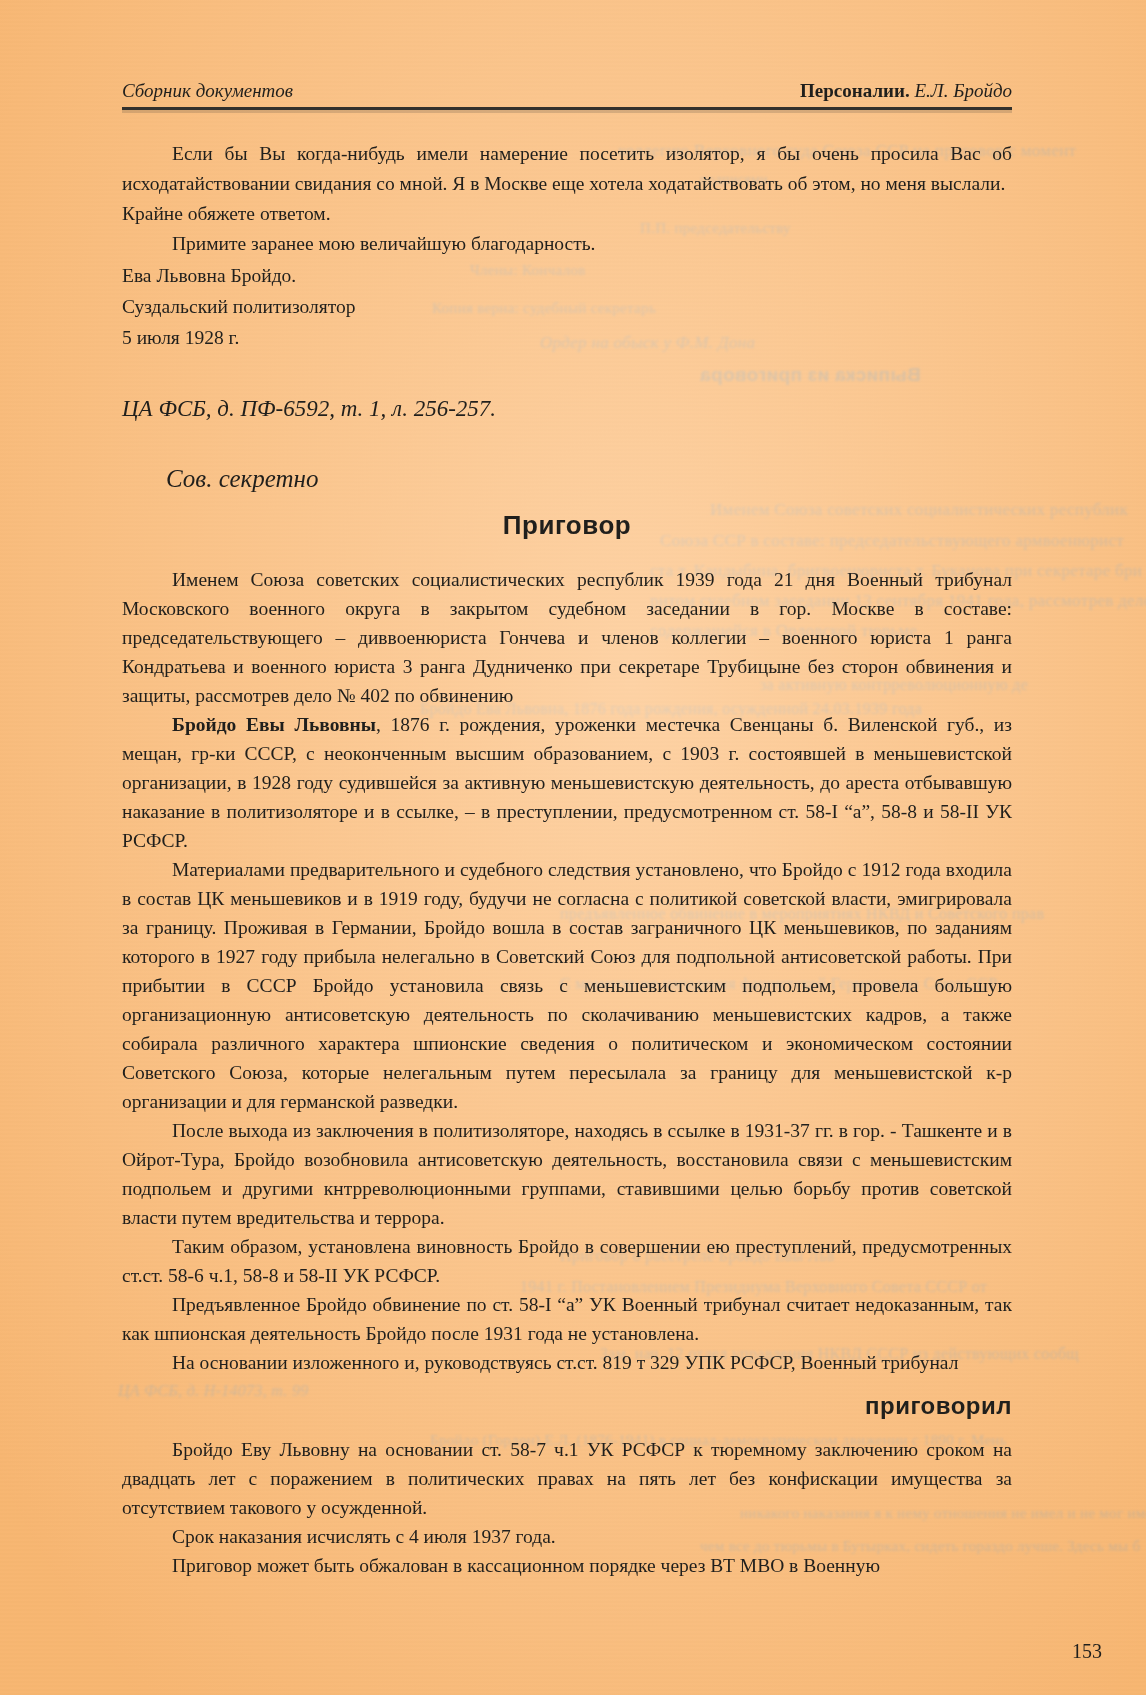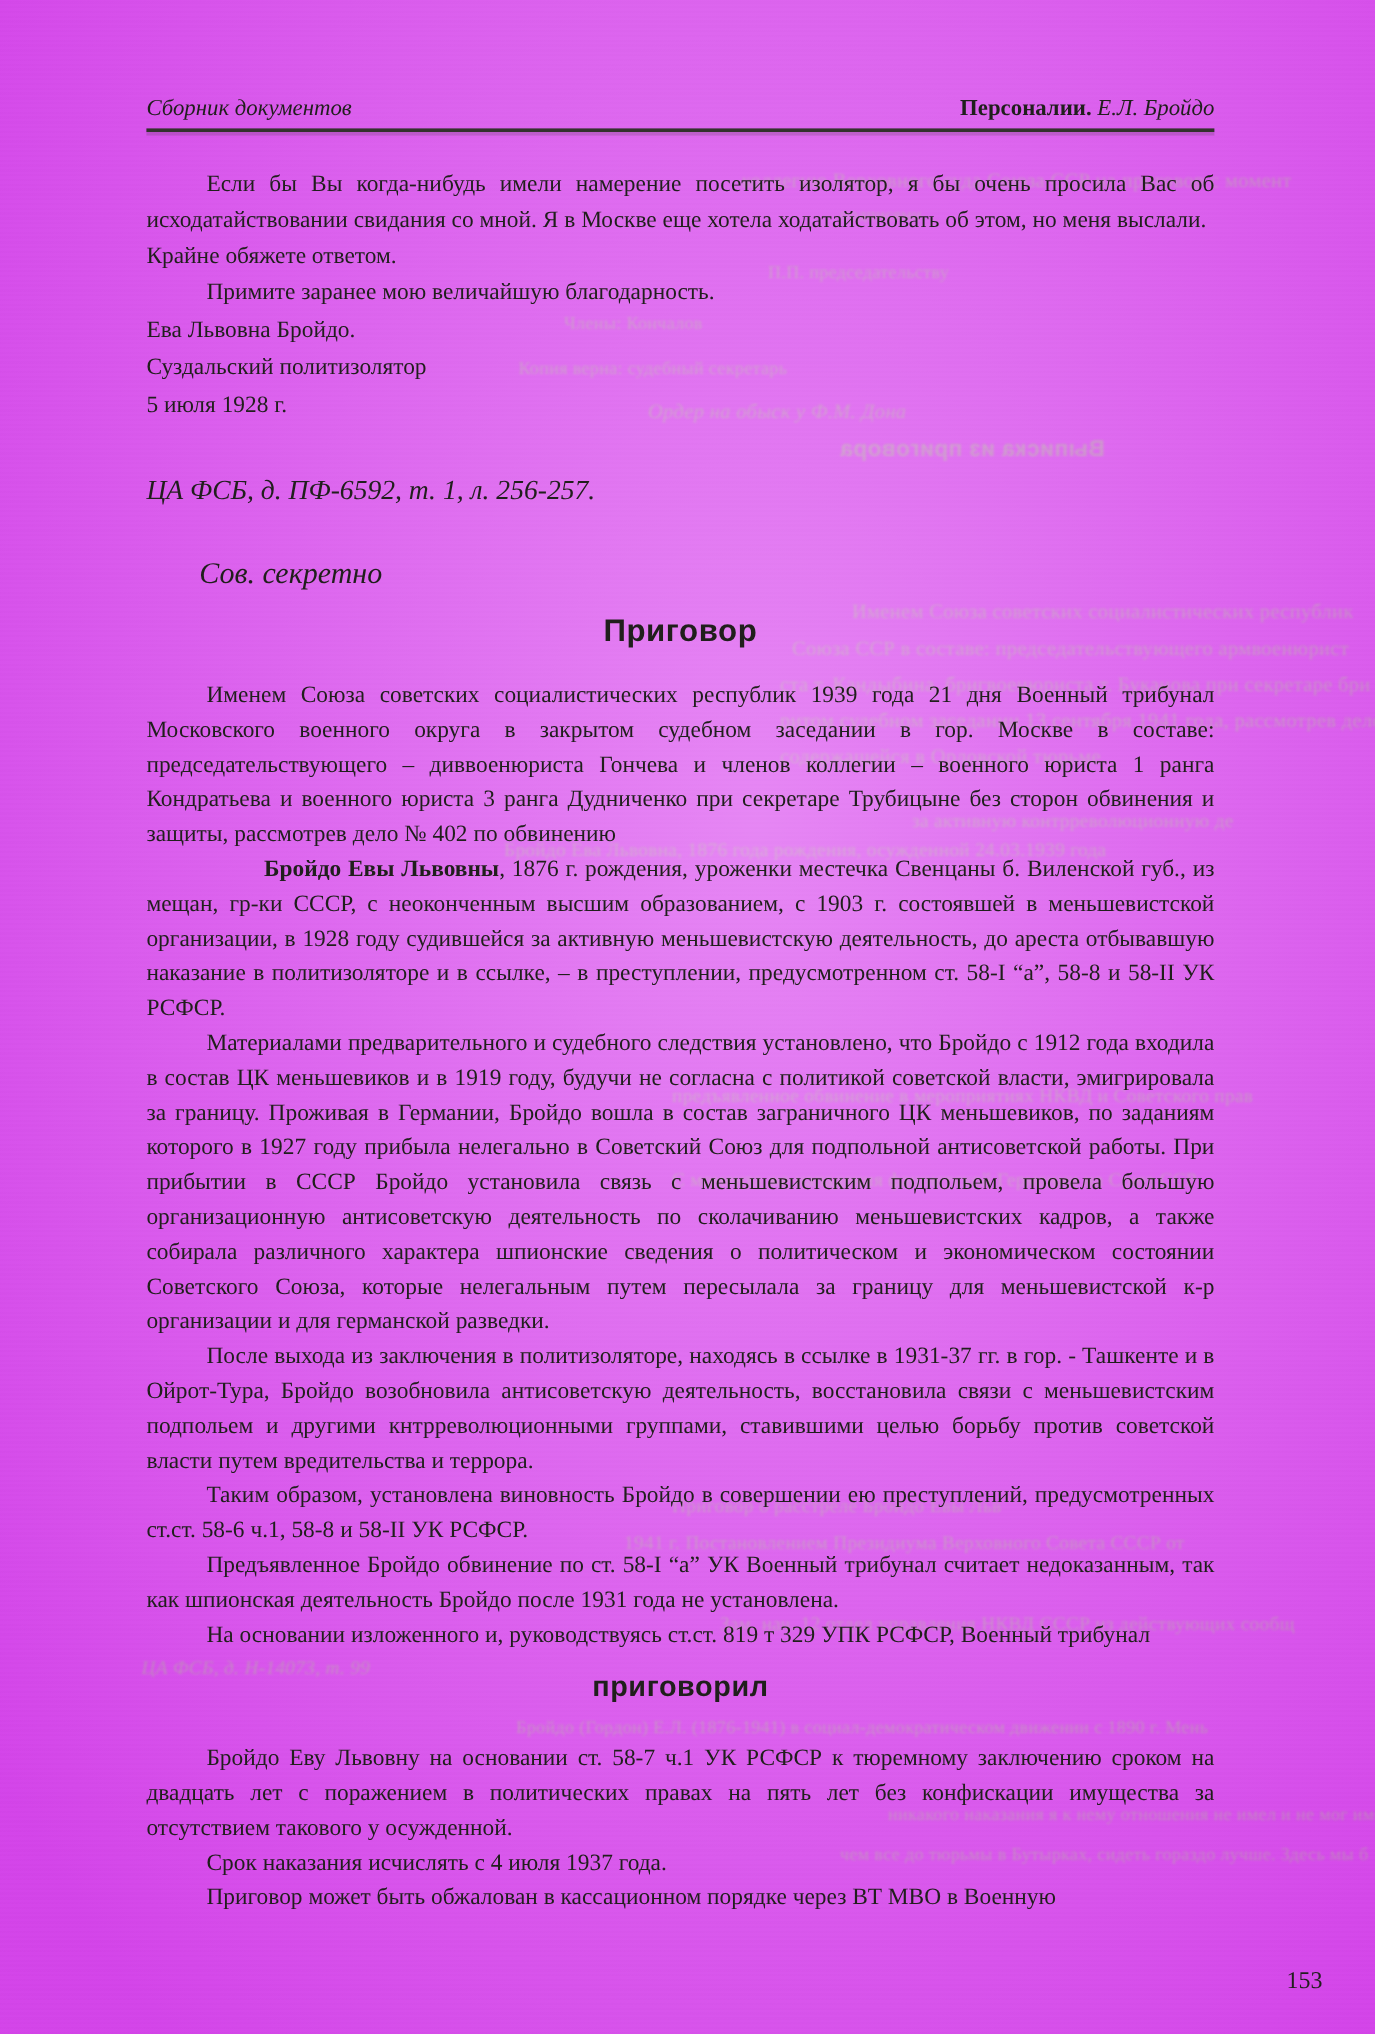--- a/index.html
+++ b/index.html
@@ -1,20 +1,20 @@
 <!DOCTYPE html>
 <html><head>
 <meta charset="utf-8">
 <style>
   html,body{margin:0;padding:0;background:#e8e6e0;}
   .page{
     position:relative;
     width:1146px;height:1695px;
     margin:0 auto;
-    background:#d946ef;
+    background:#fdba74;
     overflow:hidden;
     font-family:"Liberation Serif","DejaVu Serif",serif;
     color:#201f1c;
   }
   
   .page::after{
     content:"";position:absolute;inset:0;pointer-events:none;
     background:
       radial-gradient(ellipse at 55% 40%, rgba(255,255,255,.35), rgba(0,0,0,.025) 90%),
       repeating-linear-gradient(0deg, rgba(0,0,0,.008) 0 2px, rgba(255,255,255,.008) 2px 4px);
@@ -53,24 +53,24 @@
   .signature{ font-size:19.5px;line-height:31px;margin-top:1px;}
   .archive{ font-style:italic;font-size:23px;margin-top:43px;}
   .secret{ font-style:italic;font-size:25px;margin-top:43px;text-indent:44px;}
   h1.verdict-title{
     font-family:"Liberation Sans","DejaVu Sans",sans-serif;
     font-size:26px;font-weight:bold;text-align:center;
     margin:17px 0 24px 0;letter-spacing:.5px;
   }
   h2.verdict-sub{
     font-family:"Liberation Sans","DejaVu Sans",sans-serif;
-    font-size:24px;font-weight:bold;text-align:center;
-    margin:15px 0 31px 0;letter-spacing:.5px;
+    font-size:24px;font-weight:bold;text-align:right;
+    margin:15px 0 15px 0;letter-spacing:.5px;
   }
-  .lead-bold{font-weight:bold;margin-left:48px;}
+  .lead-bold{font-weight:bold;}
   .page-number{
     position:absolute;top:1640px;right:44px;
     font-size:20px;z-index:1;
   }
 </style>
 </head>
 <body>
 
 <div class="page">
 

